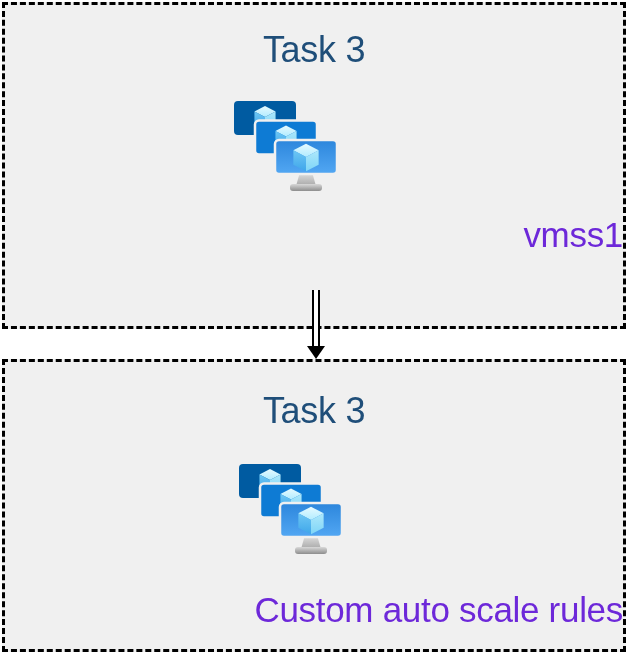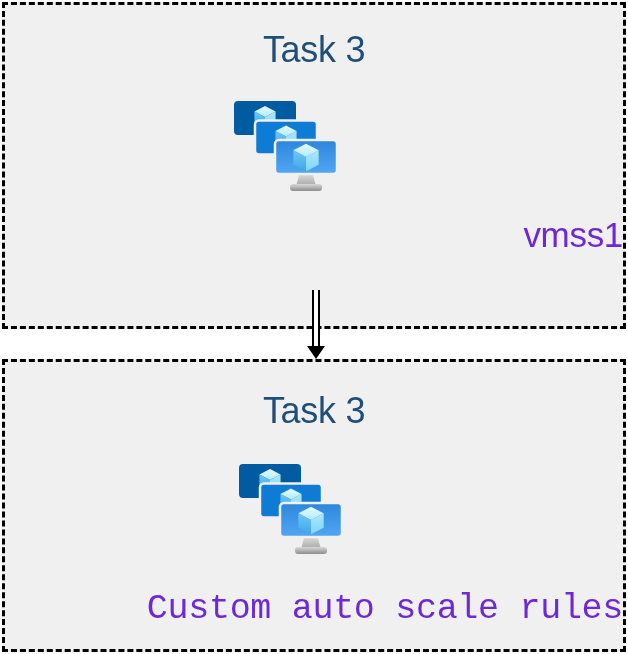--- a/index.html
+++ b/index.html
@@ -37,21 +37,21 @@
     position: absolute;
     width: 100%;
     text-align: right;
     font-size: 35px;
     line-height: 37px;
     letter-spacing: -0.3px;
     color: #6d28d9;
     margin-top: 18px;
   }
   #box-task3 .box-label { top: 193px; }
-  #box-task4 .box-label { top: 211px; font-family: Liberation Mono, monospace; }
+  #box-task4 .box-label { top: 211px; }
 
   .vmss-icon { position: absolute; }
   #box-task3 .vmss-icon { left: 228px; top: 95px; }
   #box-task4 .vmss-icon { left: 233px; top: 101px; }
 
   .arrow-lines {
     position: absolute;
     left: 312px; top: 290px;
     width: 4px; height: 57px;
     border-left: 2px solid #000000;

